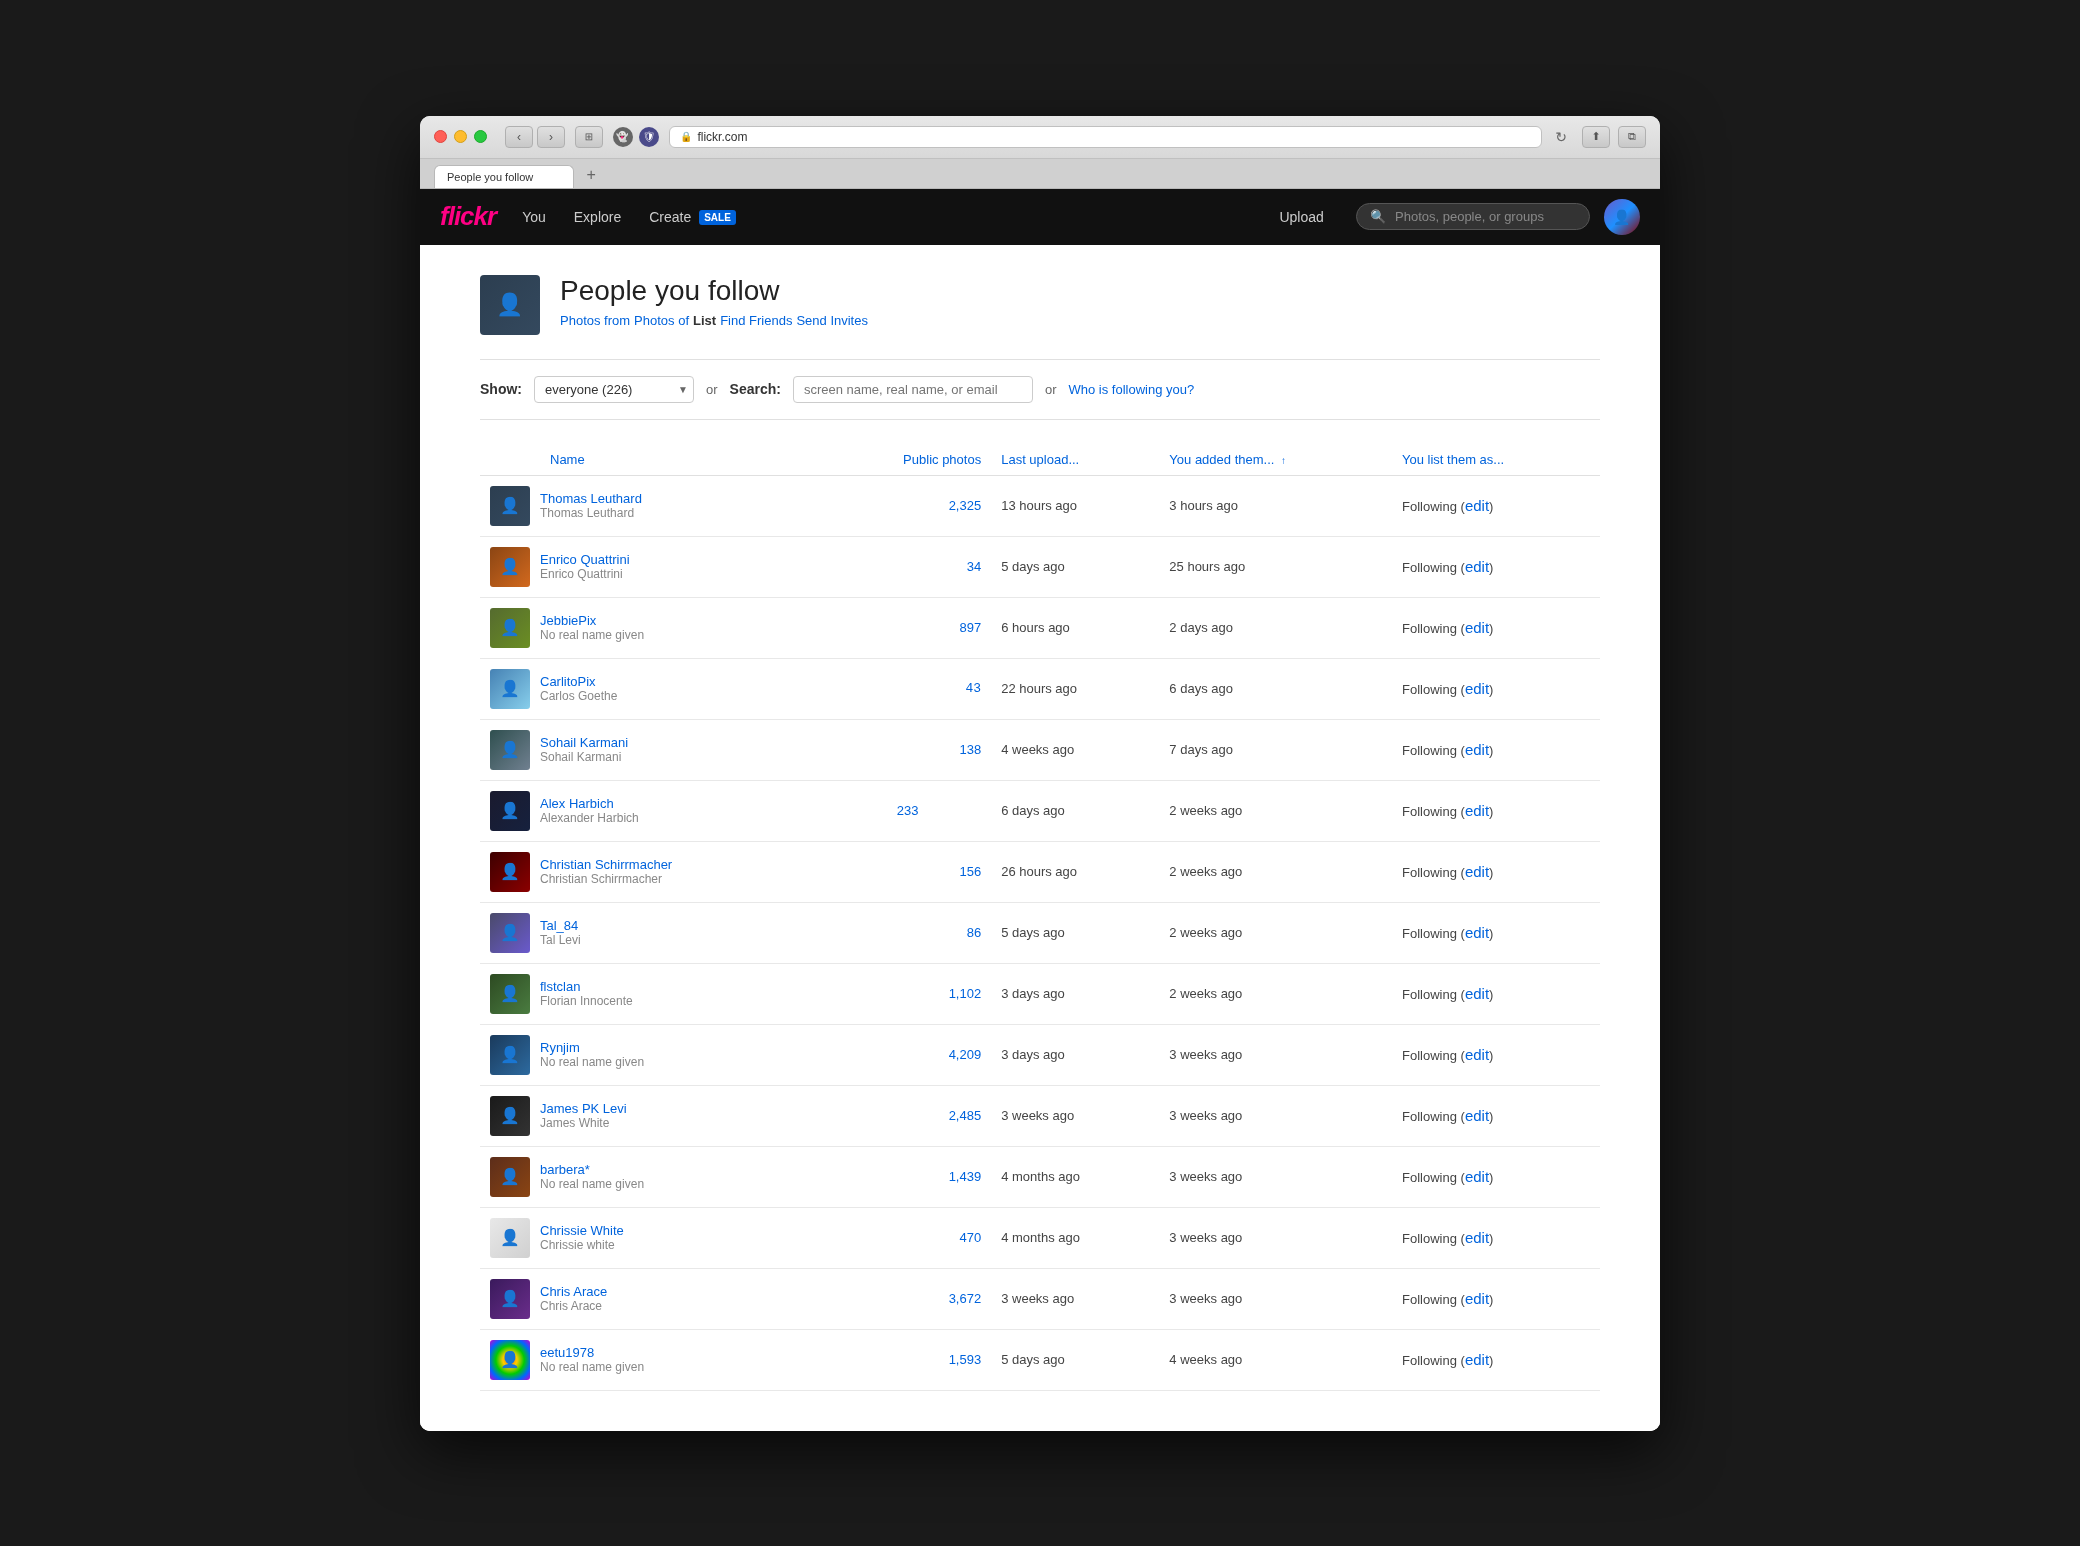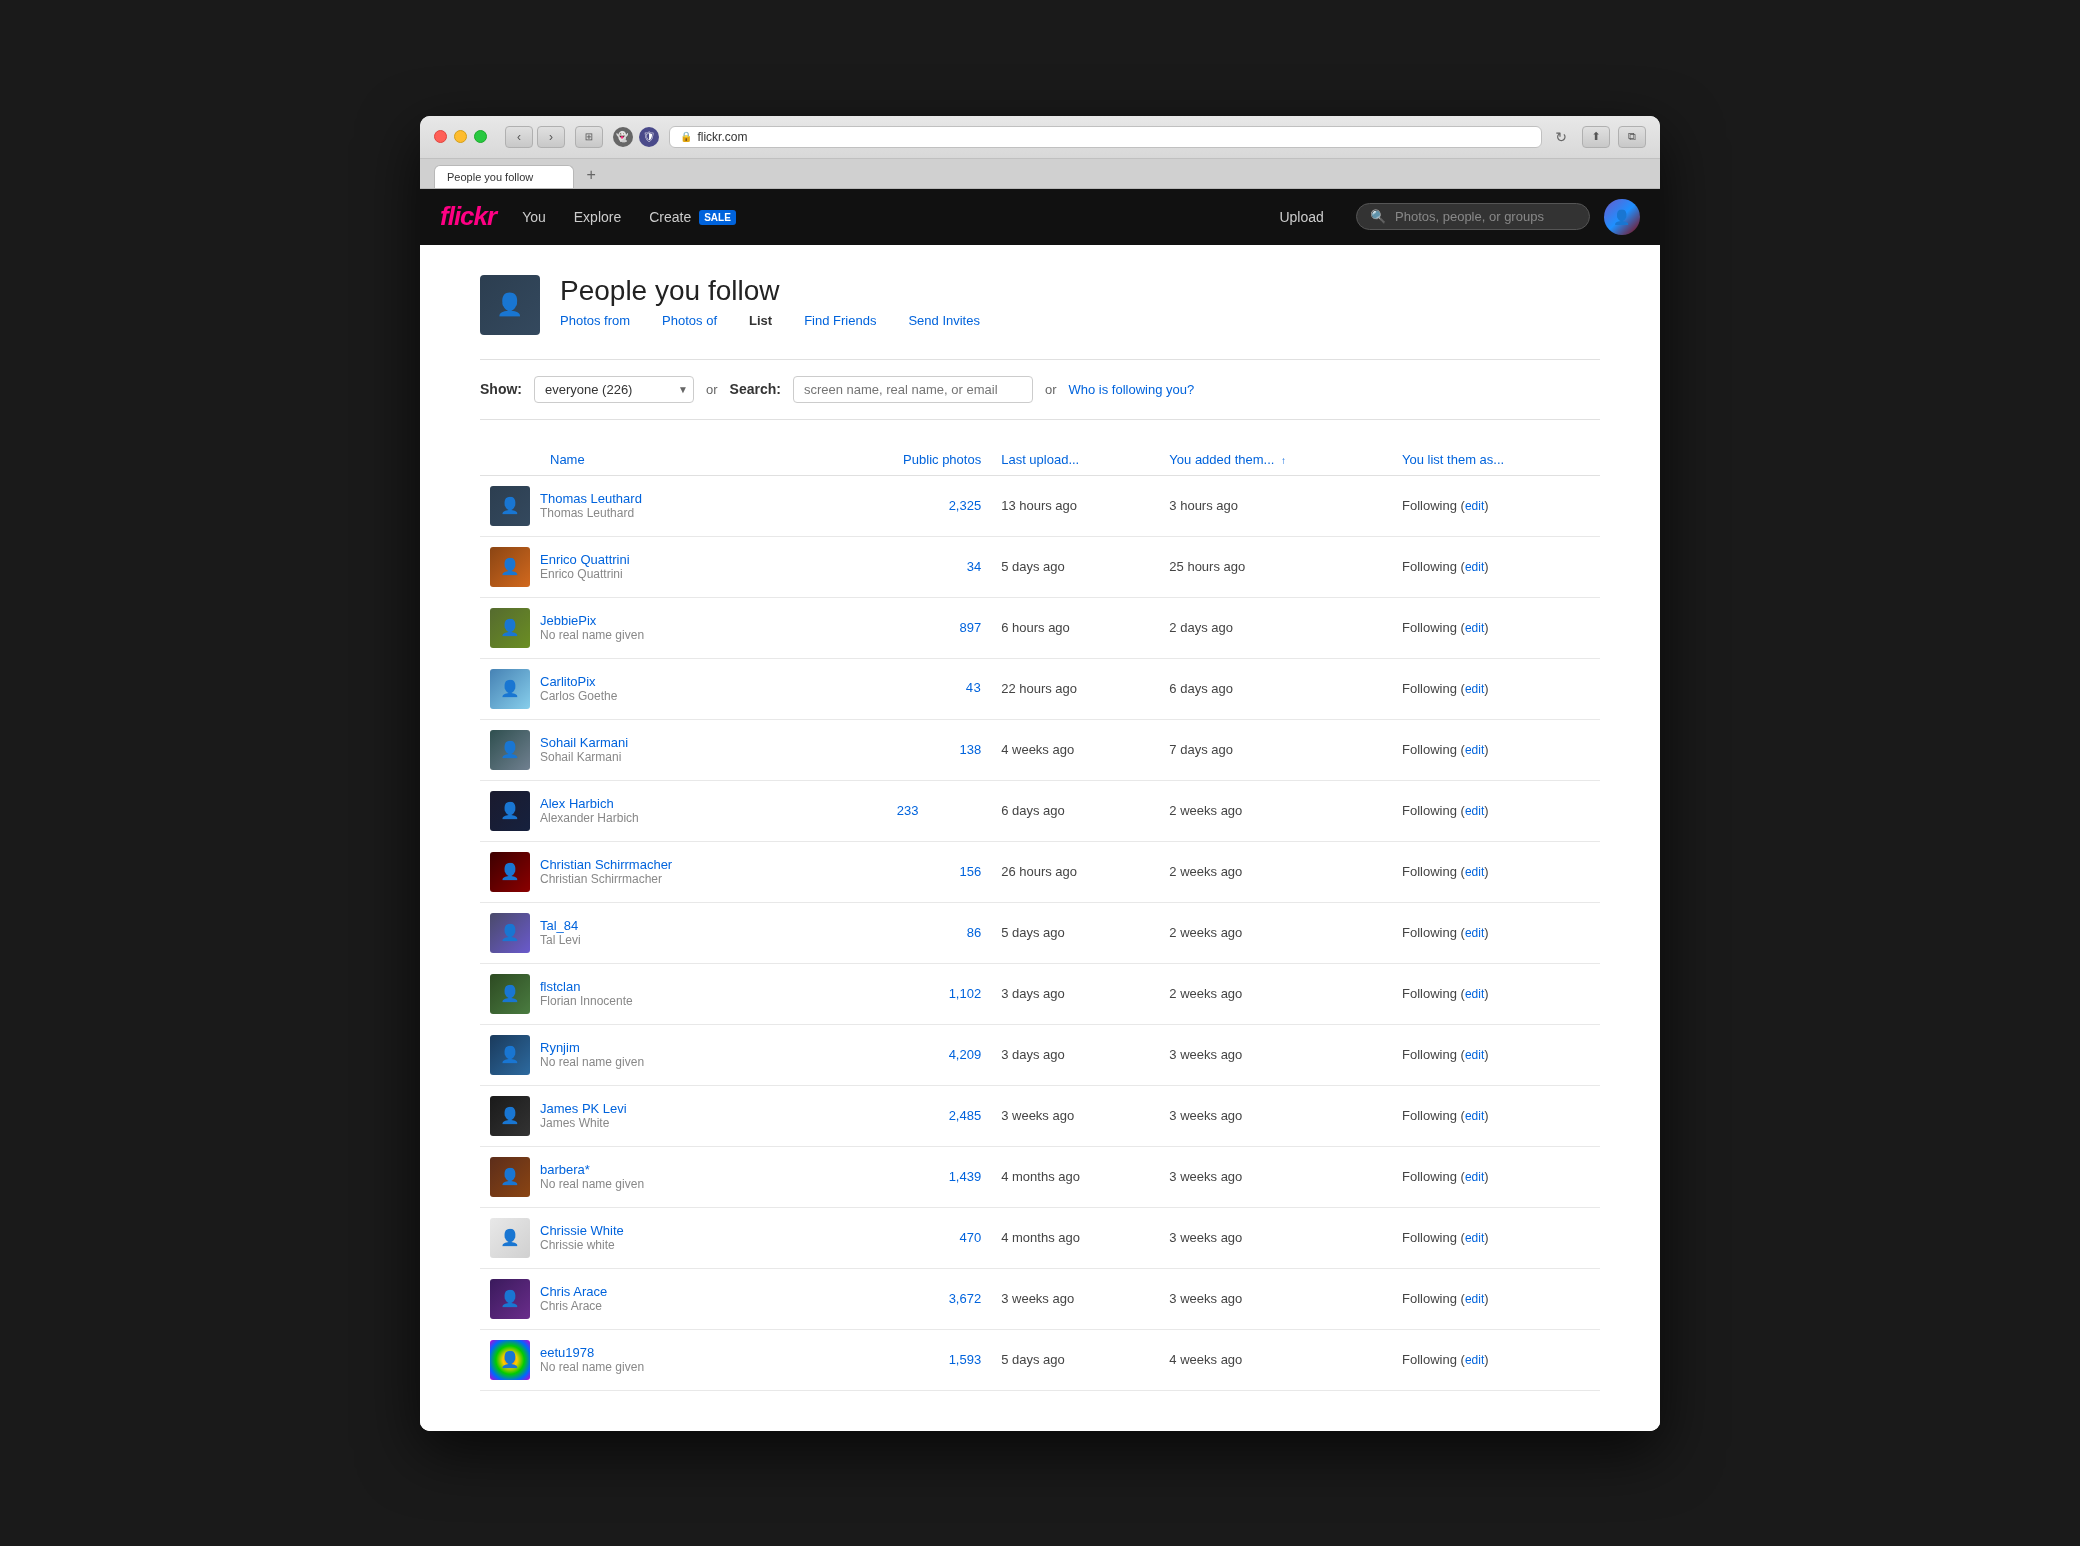--- a/index.html
+++ b/index.html
@@ -282,21 +282,21 @@
       font-size: 22px;
     }
     .page-title-section h1 {
       font-size: 28px;
       font-weight: 400;
       color: #222;
       margin-bottom: 6px;
     }
     .page-subnav {
       display: flex;
-      gap: 32px;
+      gap: 4px;
       align-items: center;
     }
     .page-subnav a {
       font-size: 13px;
       color: #0063dc;
       text-decoration: none;
       cursor: pointer;
     }
     .page-subnav a.active {
       color: #333;
@@ -403,21 +403,21 @@
       text-decoration: none;
       font-size: 13px;
       display: block;
       cursor: pointer;
     }
     .person-real-name {
       color: #888;
       font-size: 12px;
     }
     .photo-count { color: #0063dc; text-decoration: none; cursor: pointer; }
-    .edit-link { color: #0063dc; font-size: 12px; text-decoration: none; cursor: pointer; }
+    .edit-link { color: #0063dc; font-size: 15px; text-decoration: none; cursor: pointer; }
     .following-text { color: #444; }
     .sort-arrow { font-size: 10px; margin-left: 3px; }
 
     
     .av-1 { background: linear-gradient(135deg, #2c3e50, #34495e); }
     .av-2 { background: linear-gradient(135deg, #8B4513, #D2691E); }
     .av-3 { background: linear-gradient(135deg, #556B2F, #6B8E23); }
     .av-4 { background: linear-gradient(135deg, #4682B4, #87CEEB); }
     .av-5 { background: linear-gradient(135deg, #2F4F4F, #708090); }
     .av-6 { background: linear-gradient(135deg, #1a1a2e, #16213e); }

